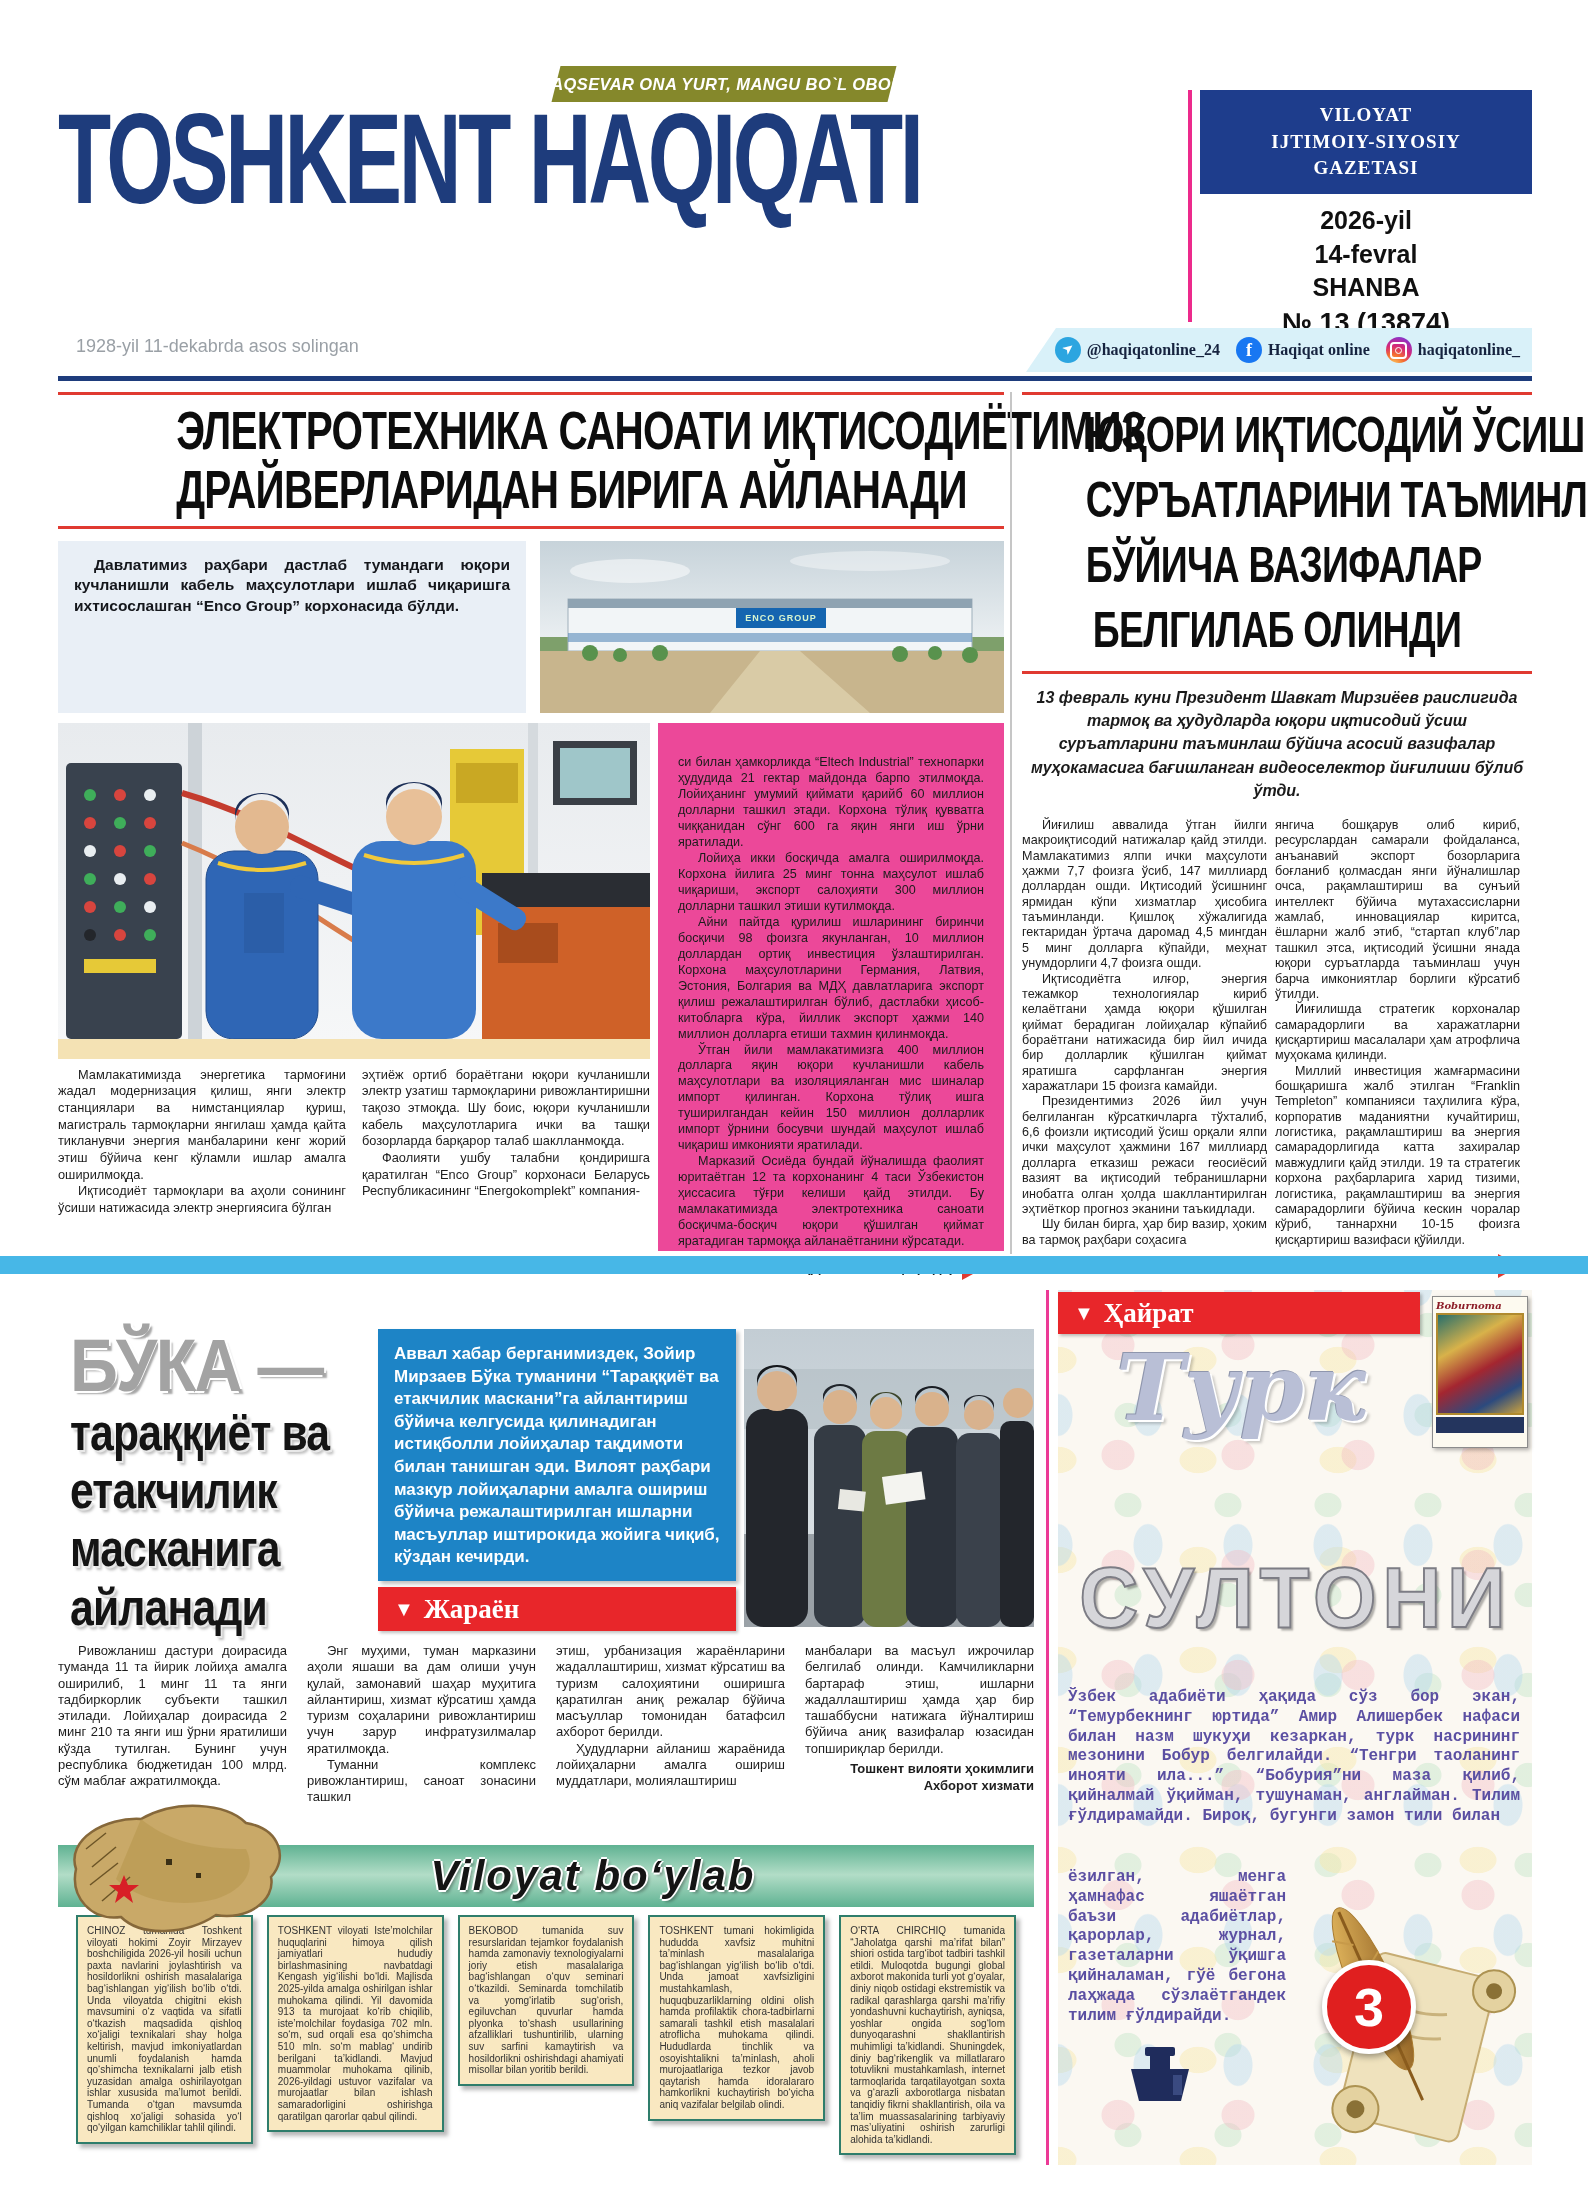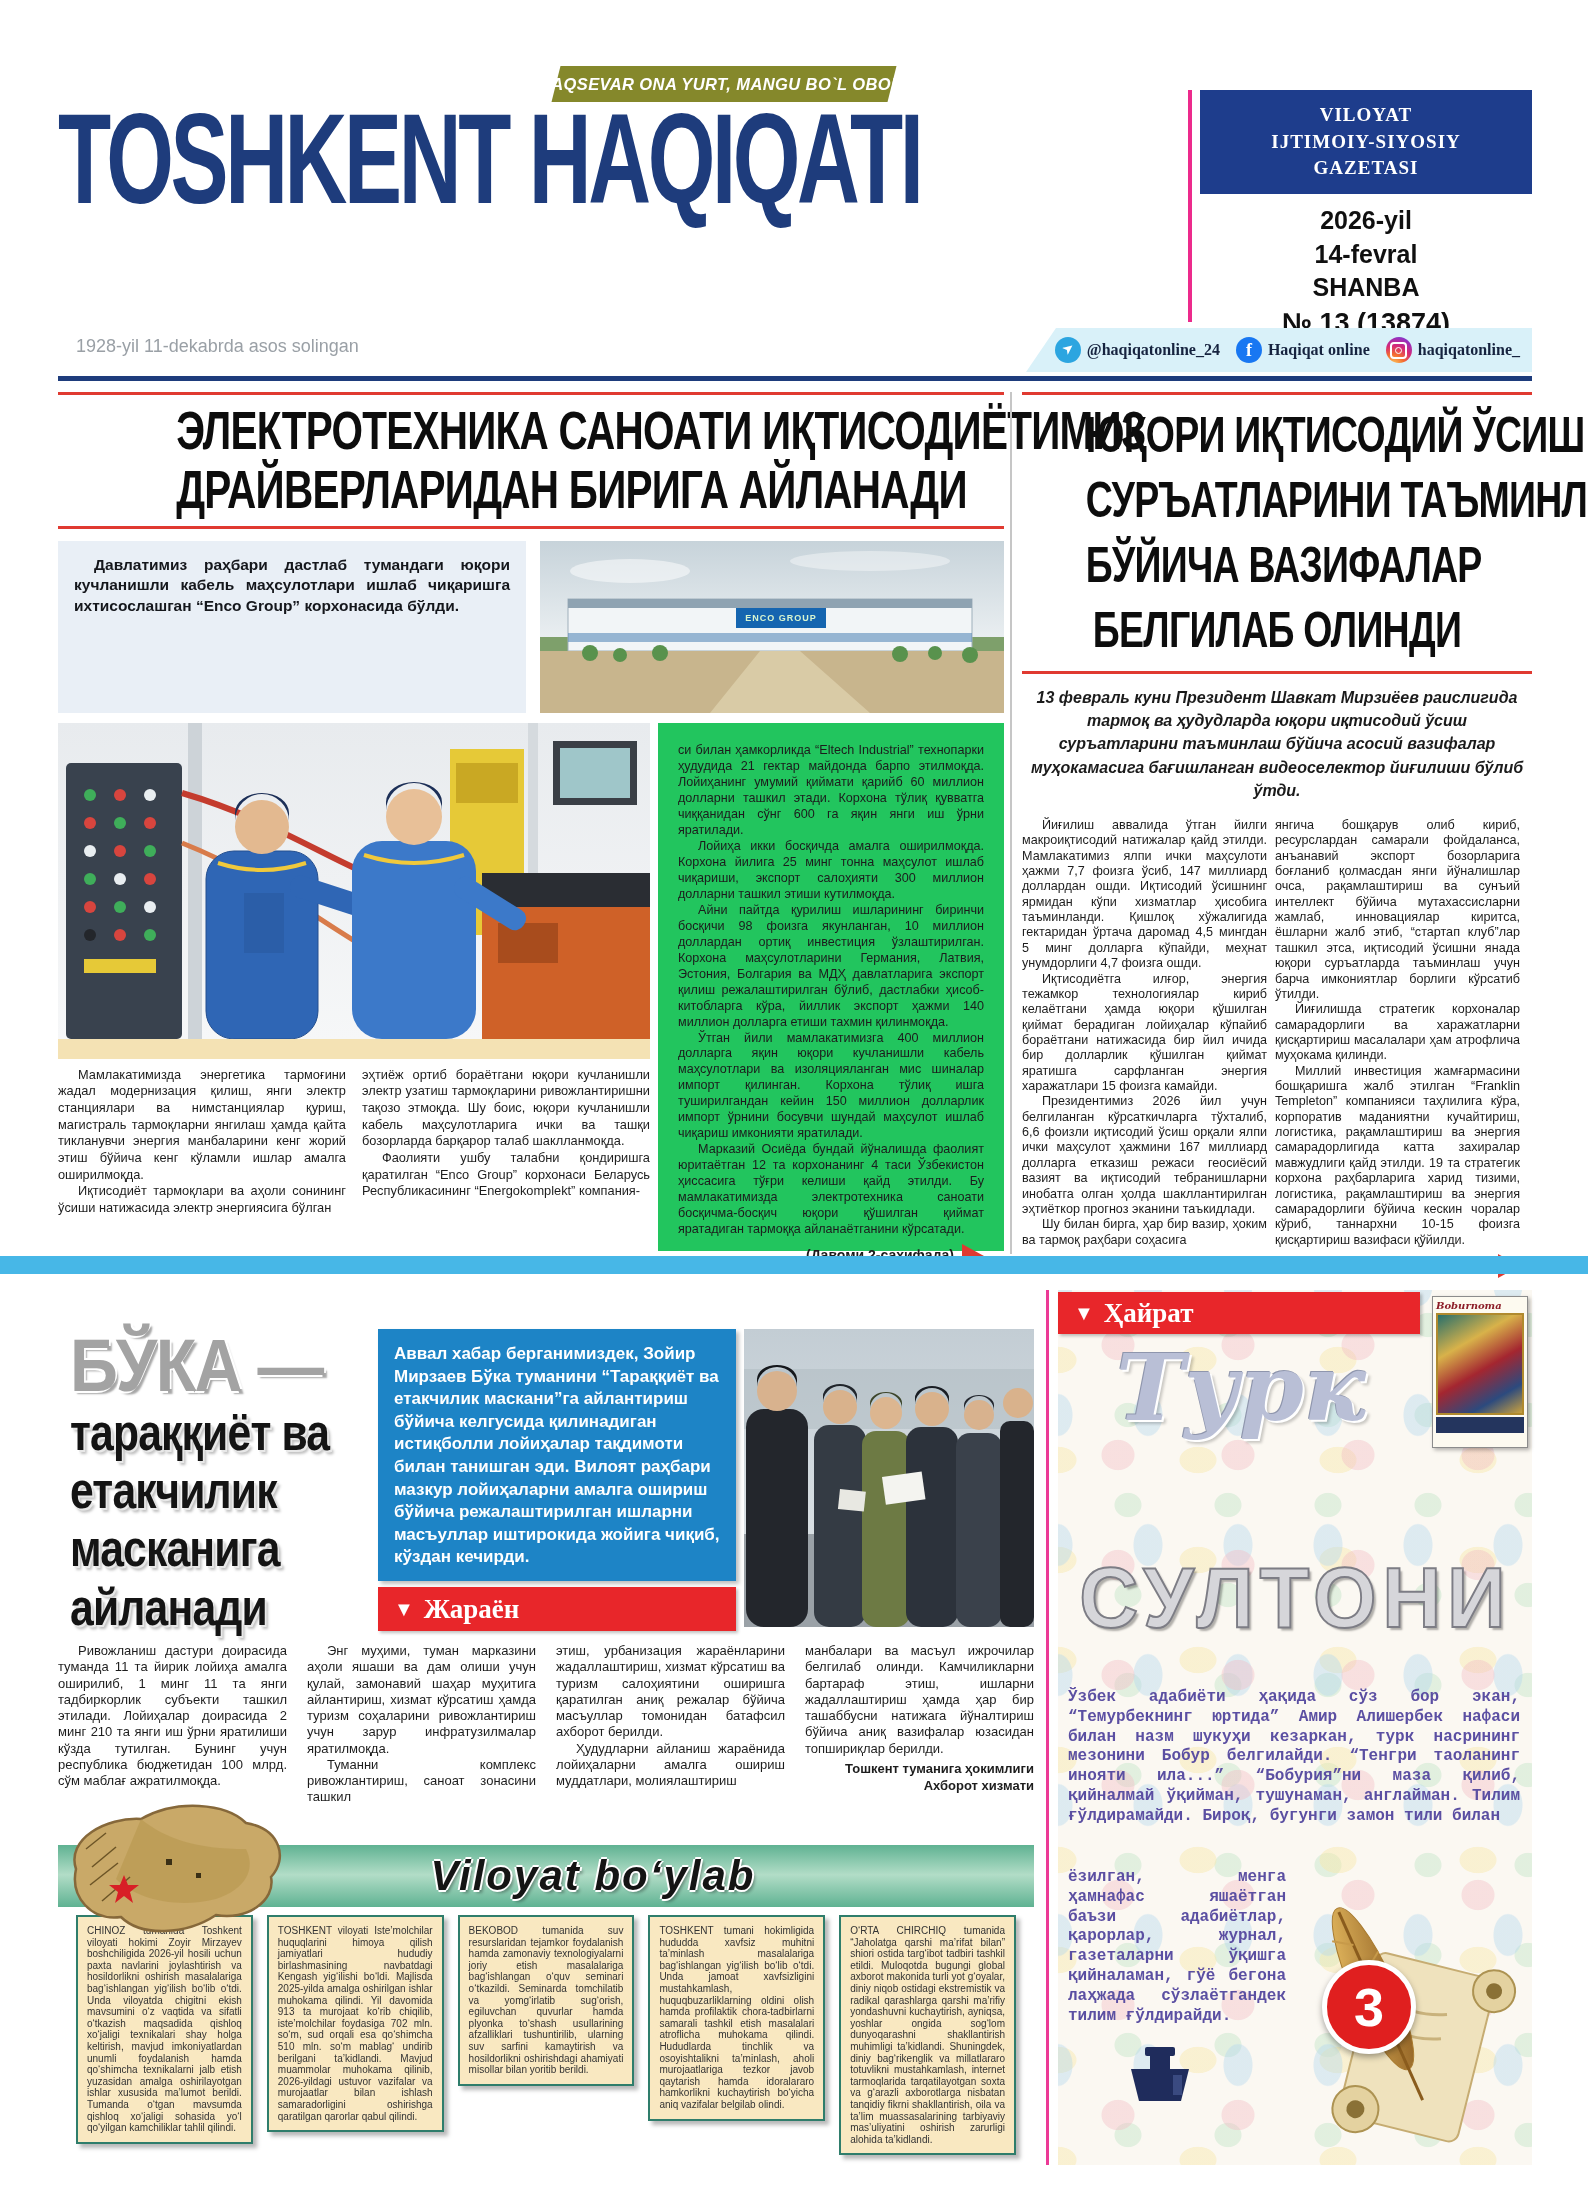--- a/index.html
+++ b/index.html
@@ -54,22 +54,22 @@
   .leadbox{position:absolute;left:0;top:0;width:468px;height:172px;background:#e9eff6;
       box-sizing:border-box;padding:14px 16px;font-weight:bold;font-size:15.5px;line-height:1.32;color:#15171c;}
   .photo-factory{position:absolute;left:482px;top:0;width:464px;height:172px;overflow:hidden;}
   .enco-sign{position:absolute;left:196px;top:67px;width:90px;height:20px;background:#1565b0;color:#d8f5d0;
       font-size:9px;font-weight:bold;display:flex;align-items:center;justify-content:center;letter-spacing:1px;}
   .la-row2{position:relative;height:528px;margin-top:10px;}
   .photo-workers{position:absolute;left:0;top:0;width:592px;height:316px;overflow:hidden;}
   .tan-strip{position:absolute;left:0;top:316px;width:592px;height:20px;background:#f4e2b4;}
   .la-cols{position:absolute;left:0;top:344px;width:592px;display:flex;gap:16px;}
   .la-col{width:288px;font-size:12.8px;line-height:1.3;color:#1d1d1d;}
-  .creambox{position:absolute;left:600px;top:0;width:346px;height:528px;background:#22c55e;
-      box-sizing:border-box;padding:20px 20px 12px;font-size:12.6px;line-height:1.27;color:#1c1c1c;}
+  .creambox{position:absolute;left:600px;top:0;width:346px;height:528px;background:#ec4899;
+      box-sizing:border-box;padding:32px 20px 12px;font-size:12.6px;line-height:1.27;color:#1c1c1c;}
   .creambox .more-line{font-size:14px;}
 
   #vdiv{left:1010px;top:392px;width:2px;height:862px;background:#c6c6c6;}
 
   
   #ra{left:1022px;top:392px;width:510px;}
   .ra-head{padding:8px 0;text-align:center;}
   .ra-head span{display:block;font-size:50px;font-weight:bold;color:#0d0d0d;line-height:1.3;
       white-space:nowrap;transform:scaleX(.75);transform-origin:50% 50%;letter-spacing:-1px;}
   .ra-lead{padding:12px 6px 10px;font-style:italic;font-weight:bold;font-size:16px;line-height:1.45;
@@ -423,21 +423,21 @@
       <p>Энг муҳими, туман марказини аҳоли яшаши ва дам олиши учун қулай, замонавий шаҳар муҳитига айлантириш, хизмат кўрсатиш ҳамда туризм соҳаларини ривожлантириш учун зарур инфратузилмалар яратилмоқда.</p>
       <p>Туманни комплекс ривожлантириш, саноат зонасини ташкил</p>
     </div>
     <div class="buka-col just">
       <p class="noind">этиш, урбанизация жараёнларини жадаллаштириш, хизмат кўрсатиш ва туризм салоҳиятини оширишга қаратилган аниқ режалар бўйича масъуллар томонидан батафсил ахборот берилди.</p>
       <p>Ҳудудларни айланиш жараёнида лойиҳаларни амалга ошириш муддатлари, молиялаштириш</p>
     </div>
     <div class="buka-col just">
       <p class="noind">манбалари ва масъул ижрочилар белгилаб олинди. Камчиликларни бартараф этиш, ишларни жадаллаштириш ҳамда ҳар бир ташаббусни натижага йўналтириш бўйича аниқ вазифалар юзасидан топшириқлар берилди.</p>
       <div class="buka-sig">
-        <div>Тошкент туманига ҳокимлиги</div>
+        <div>Тошкент вилояти ҳокимлиги</div>
         <div>Ахборот хизмати</div>
       </div>
     </div>
   </div>
 </div>
 
 <div class="abs" id="pinkdiv"></div>
 
 <div class="abs" id="hayrat">
   <div class="red-label hay-label">

